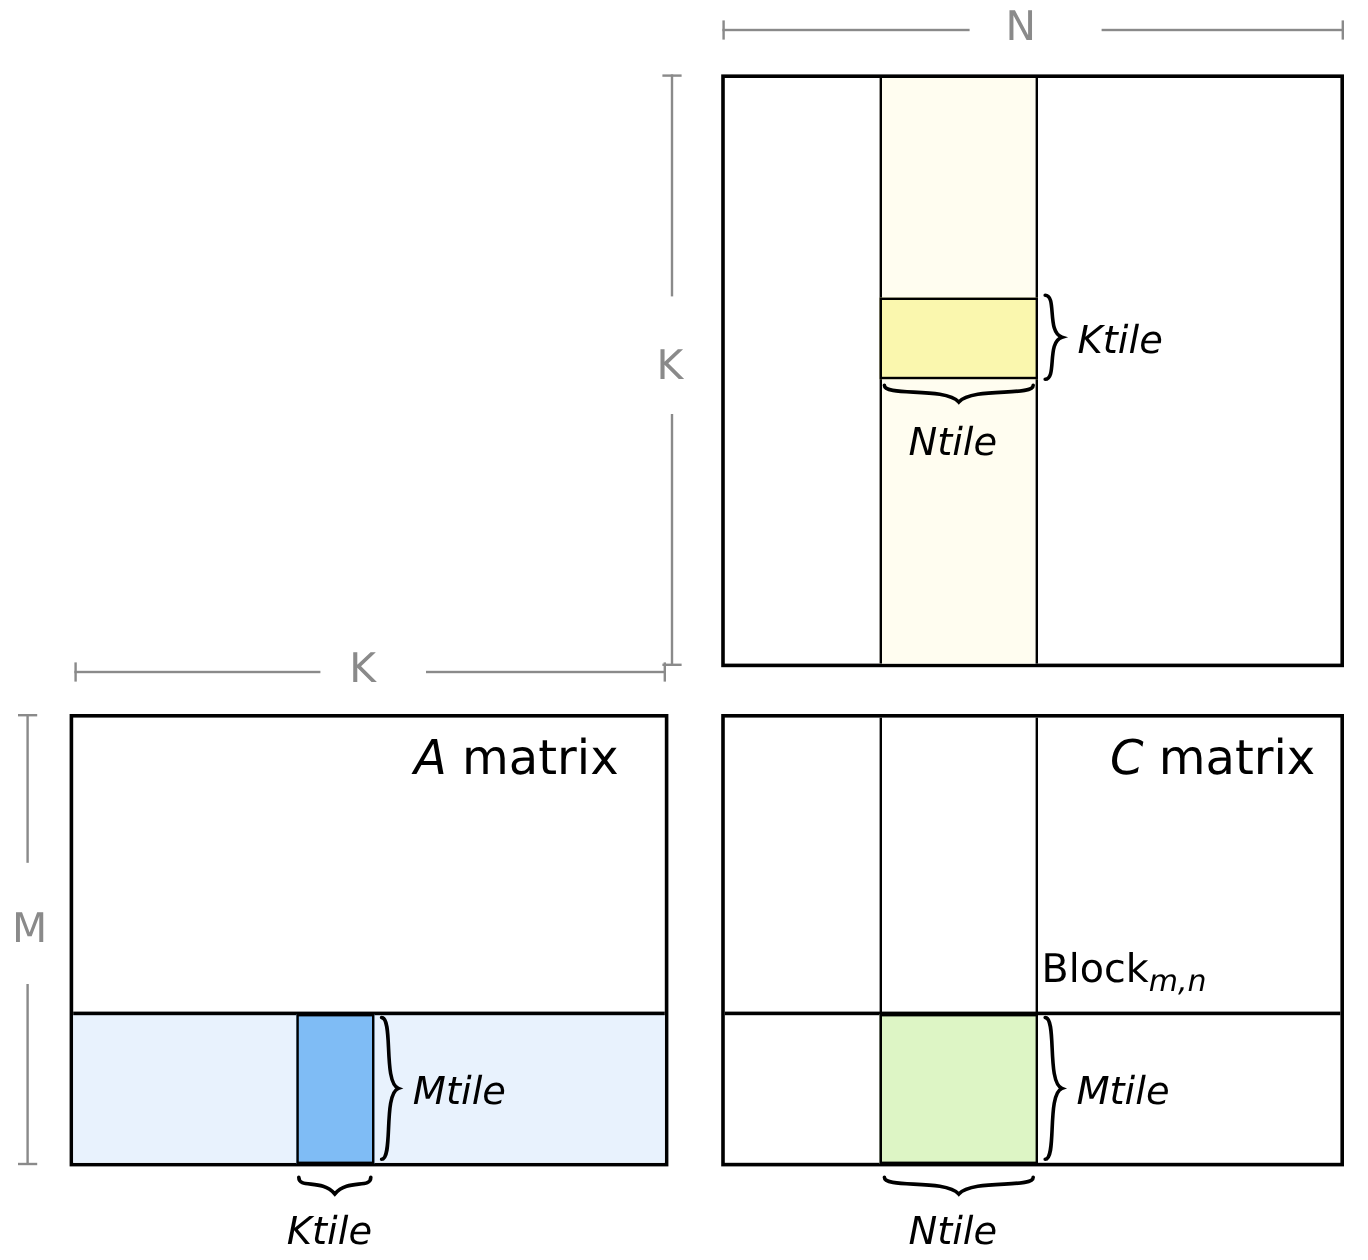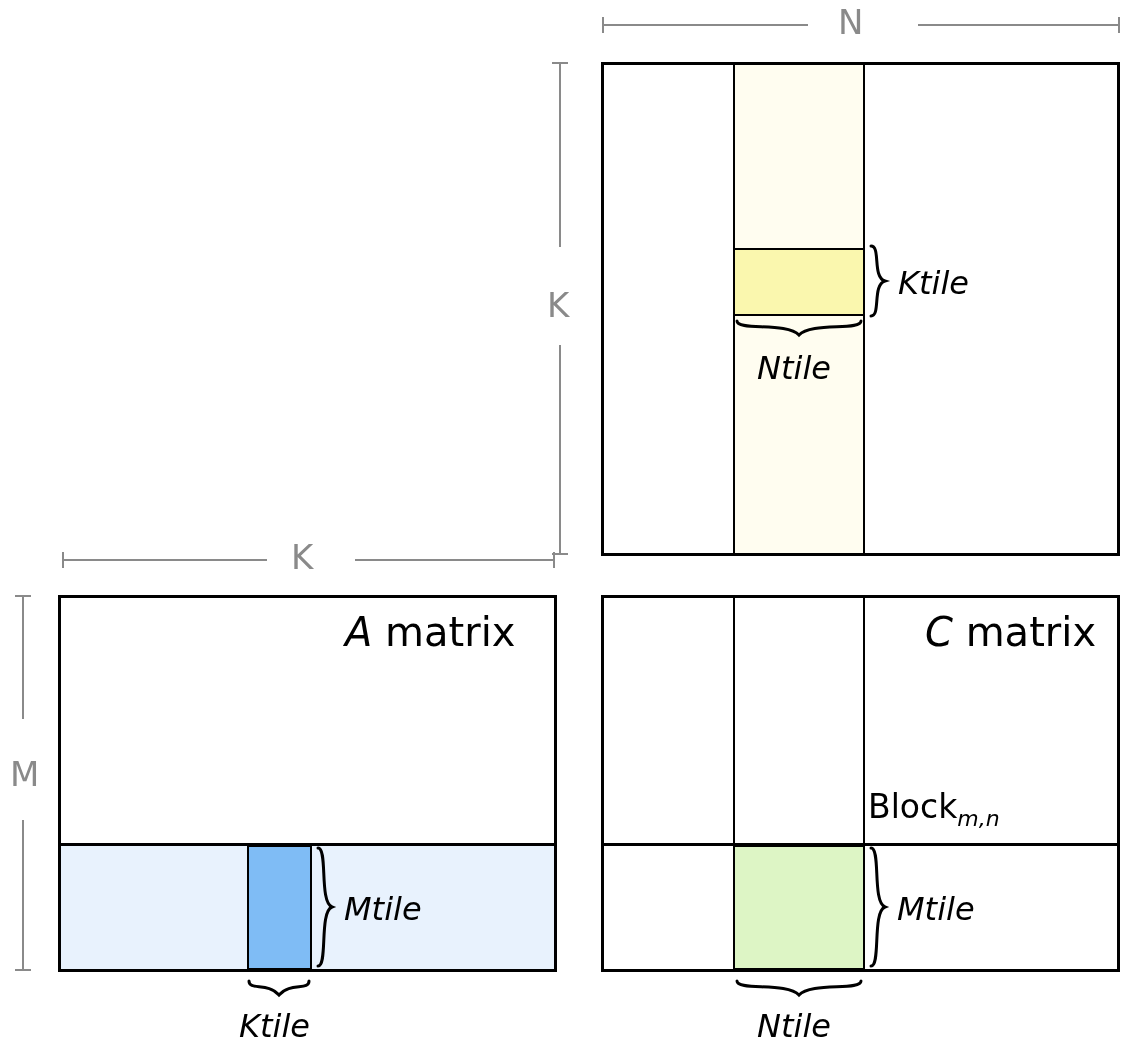--- a/index.html
+++ b/index.html
@@ -68,21 +68,21 @@
   
   .block-label {
     position: absolute;
     font-size: 33px;
     color: #000;
     white-space: nowrap;
     line-height: 1;
   }
   .block-label sub {
     font-style: italic;
-    font-size: 22px;
+    font-size: 25px;
   }
 
   
   .tile-note {
     position: absolute;
     font-size: 32px;
     font-style: italic;
     color: #000;
     white-space: nowrap;
     line-height: 1;

